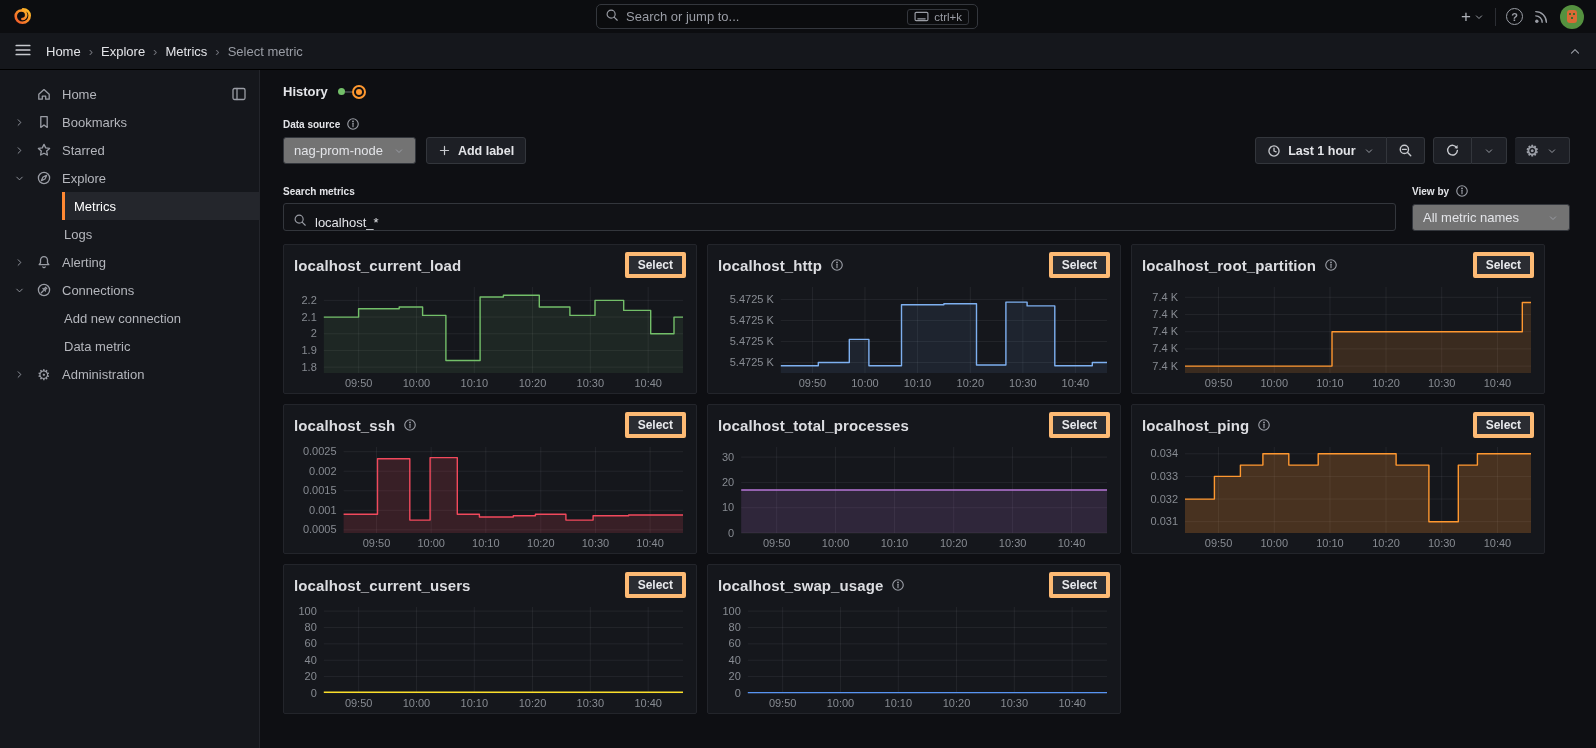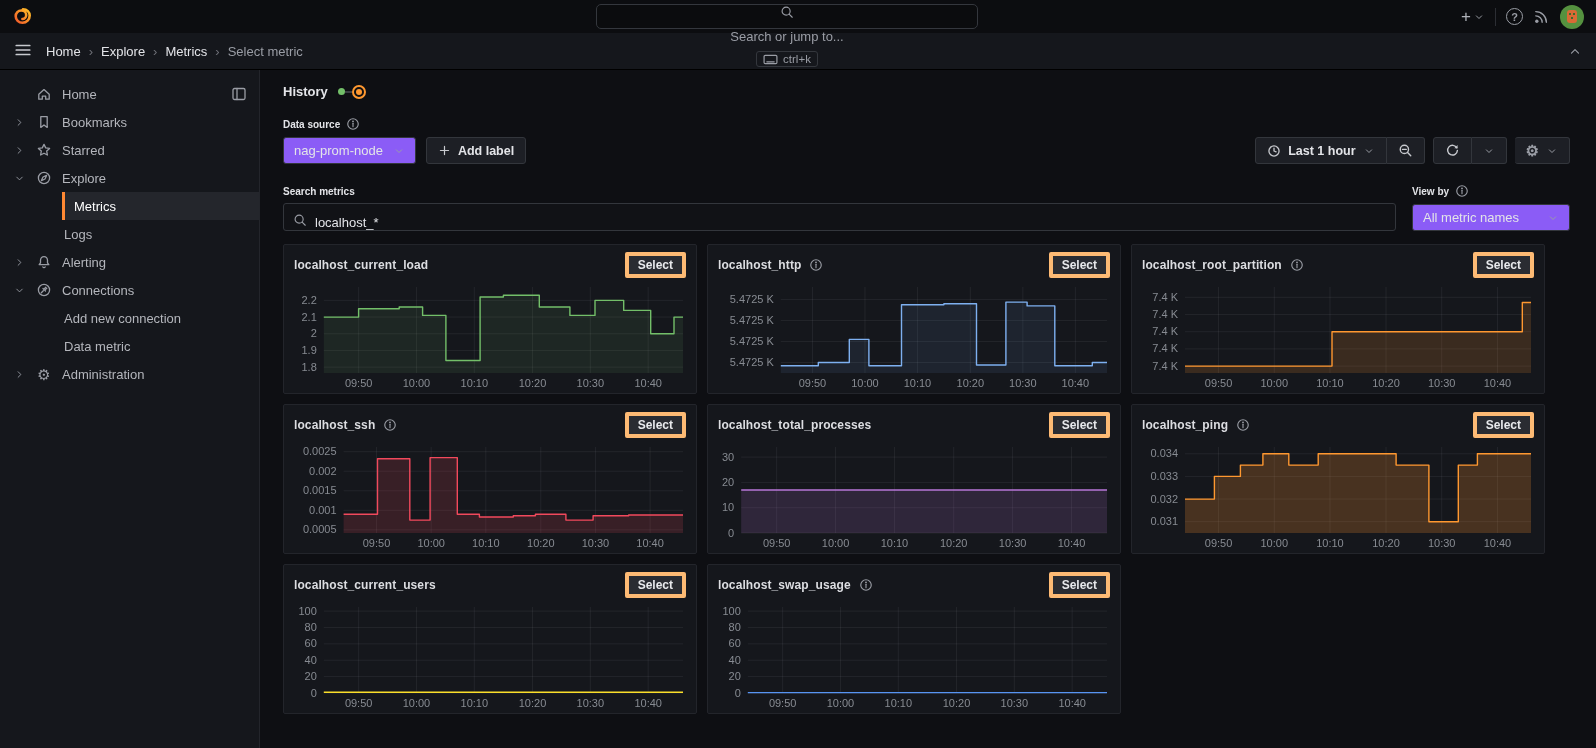--- a/index.html
+++ b/index.html
@@ -3,21 +3,21 @@
 <meta charset="utf-8">
 <style>
   * { margin:0; padding:0; box-sizing:border-box; }
   html,body { width:1596px; height:748px; overflow:hidden; background:#0e0f13;
     font-family:"Liberation Sans","DejaVu Sans",sans-serif; color:#d8d9dd; font-size:13px; }
 
   
   .topbar { height:33px; background:#0c0d10; display:flex; align-items:center; padding:0 12px; position:relative; }
   .logo { width:22px; height:22px; flex:0 0 auto; }
   .top-search { position:absolute; left:596px; top:4px; width:382px; height:25px; background:#0b0c0e;
-    border:1px solid #34373d; border-radius:5px; display:flex; align-items:center; padding:0 8px; gap:7px; color:#9a9da5; cursor:pointer;flex-direction:column;}
+    border:1px solid #34373d; border-radius:5px; display:flex; align-items:center; padding:0 8px; gap:7px; color:#9a9da5; cursor:pointer;}
   .top-search .ph { flex:1; font-size:13px; }
   .kbd { display:flex; align-items:center; gap:5px; border:1px solid #34373d; border-radius:3px; padding:1px 6px; font-size:11.5px; color:#9a9da5; }
   .top-right { margin-left:auto; display:flex; align-items:center; gap:10px; }
   .tbtn { display:flex; align-items:center; gap:2px; color:#b0b3ba; cursor:pointer; }
   .plus-glyph { font-size:17px; line-height:1; color:#b0b3ba; }
   .vdiv { width:1px; height:18px; background:#2c2e34; }
   .help-circ { width:17px; height:17px; border:1.6px solid #9a9da5; border-radius:50%; display:flex; align-items:center; justify-content:center; font-size:11px; font-weight:bold; color:#9a9da5; }
   .avatar { width:24px; height:24px; border-radius:50%; background:#55913f; position:relative; overflow:hidden; }
   .avatar::before { content:""; position:absolute; left:7px; top:5px; width:10px; height:13px; background:#d96a35; border-radius:3px; }
   .avatar::after { content:""; position:absolute; left:9px; top:8px; width:2px; height:2px; background:#3c6b2d; box-shadow:4px 0 #3c6b2d, 2px 4px #3c6b2d; }
@@ -49,39 +49,39 @@
   .toggle { display:flex; align-items:center; cursor:pointer; }
   .tg-dot { width:7px; height:7px; border-radius:50%; background:#73bf69; }
   .tg-line { width:7px; height:2px; background:#3a3d42; }
   .tg-ring { width:14px; height:14px; border-radius:50%; border:2px solid #ff9830; display:flex; align-items:center; justify-content:center; }
   .tg-ring i { width:6px; height:6px; border-radius:50%; background:#ff9830; }
 
   .field-label { font-weight:bold; font-size:10px; color:#e3e4e8; display:flex; align-items:center; gap:6px; margin-bottom:6px; }
   .info-i { color:#8e9097; display:flex; }
   .controls-row { display:flex; align-items:flex-end; justify-content:space-between; margin-bottom:20px; }
   .ctrl-left { display:flex; gap:10px; }
-  .select-box { height:27px; background:#8b5cf6; border:1px solid #33363c; border-radius:3px; display:flex; align-items:center; gap:10px; padding:0 10px; cursor:pointer; color:#e3e4e8; }
+  .select-box { height:27px; background:#737373; border:1px solid #33363c; border-radius:3px; display:flex; align-items:center; gap:10px; padding:0 10px; cursor:pointer; color:#e3e4e8; }
   .btn { height:27px; background:#1d1f25; border:1px solid #33363c; border-radius:3px; display:flex; align-items:center; gap:7px; padding:0 11px; cursor:pointer; color:#e3e4e8; font-weight:bold; font-size:12.5px; }
   .toolbar { display:flex; gap:8px; }
   .bgroup { display:flex;border-radius:8px; }
   .bgroup .btn { font-weight:bold; border-radius:0; }
   .bgroup .btn:first-child { border-radius:3px 0 0 3px; }
   .bgroup .btn:last-child { border-radius:0 3px 3px 0; border-left:none; }
   .bgroup .btn.only { border-radius:3px; }
 
   .search-row { display:flex; align-items:flex-end; gap:16px; margin-bottom:13px; }
   .search-col { flex:1; }
   .search-input { height:28px; background:#111216; border:1px solid #33363c; border-radius:3px; display:flex; align-items:flex-end; gap:8px; padding:0 9px; }
   .search-input input { background:transparent; border:none; outline:none; color:#e3e4e8; font-size:13px; flex:1; font-family:inherit; }
   .viewby-col { width:158px; }
 
   .panels { display:grid; grid-template-columns:repeat(3, 414px); gap:10px; }
   .panel { width:414px; height:150px; background:#15171c; border:1px solid #23252b; border-radius:2px; padding:7px 10px 4px 10px; }
   .panel header { display:flex; align-items:center; gap:8px; margin-bottom:2px; }
-  .panel h3 { font-size:12px; font-weight:bold; color:#dcdde1; letter-spacing:.1px; }
+  .panel h3 { font-size:15px; font-weight:bold; color:#dcdde1; letter-spacing:.1px; }
   .sel-btn { margin-left:auto; background:#2a2c32; border:4px solid #fdba74; border-radius:2px; color:#e8e9ec; font-size:12px; font-weight:bold; padding:2px 9px; cursor:pointer; font-family:inherit; }
   .chart { width:392px; height:112px; }
 
   svg text { font-family:"Liberation Sans","DejaVu Sans",sans-serif; }
   .icon-stroke { stroke:#9a9da5; stroke-width:1.3; fill:none; stroke-linecap:round; stroke-linejoin:round; }
   .icon-stroke-light { stroke:#c7c9ce; stroke-width:1.5; fill:none; stroke-linecap:round; stroke-linejoin:round; }
 </style>
 </head>
 <body>
 

